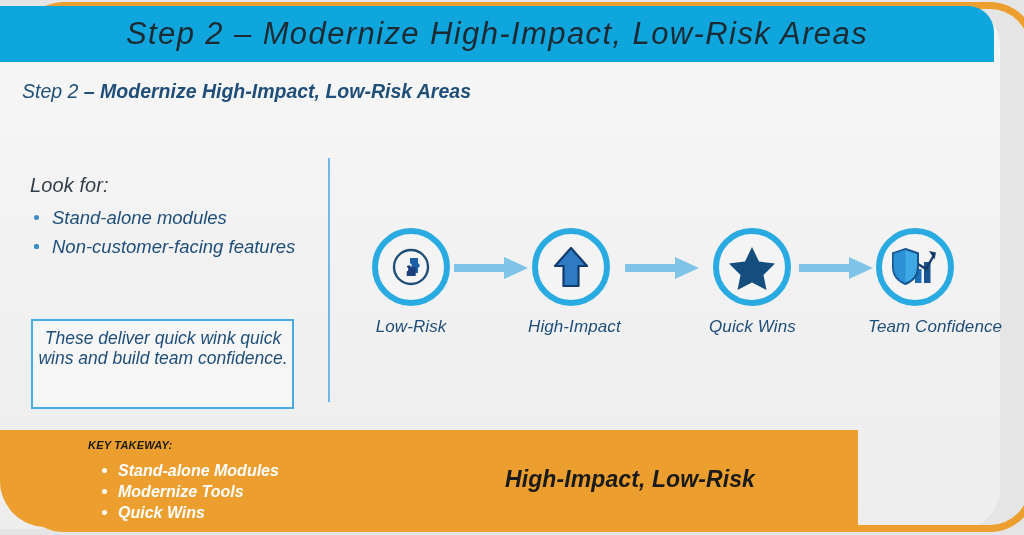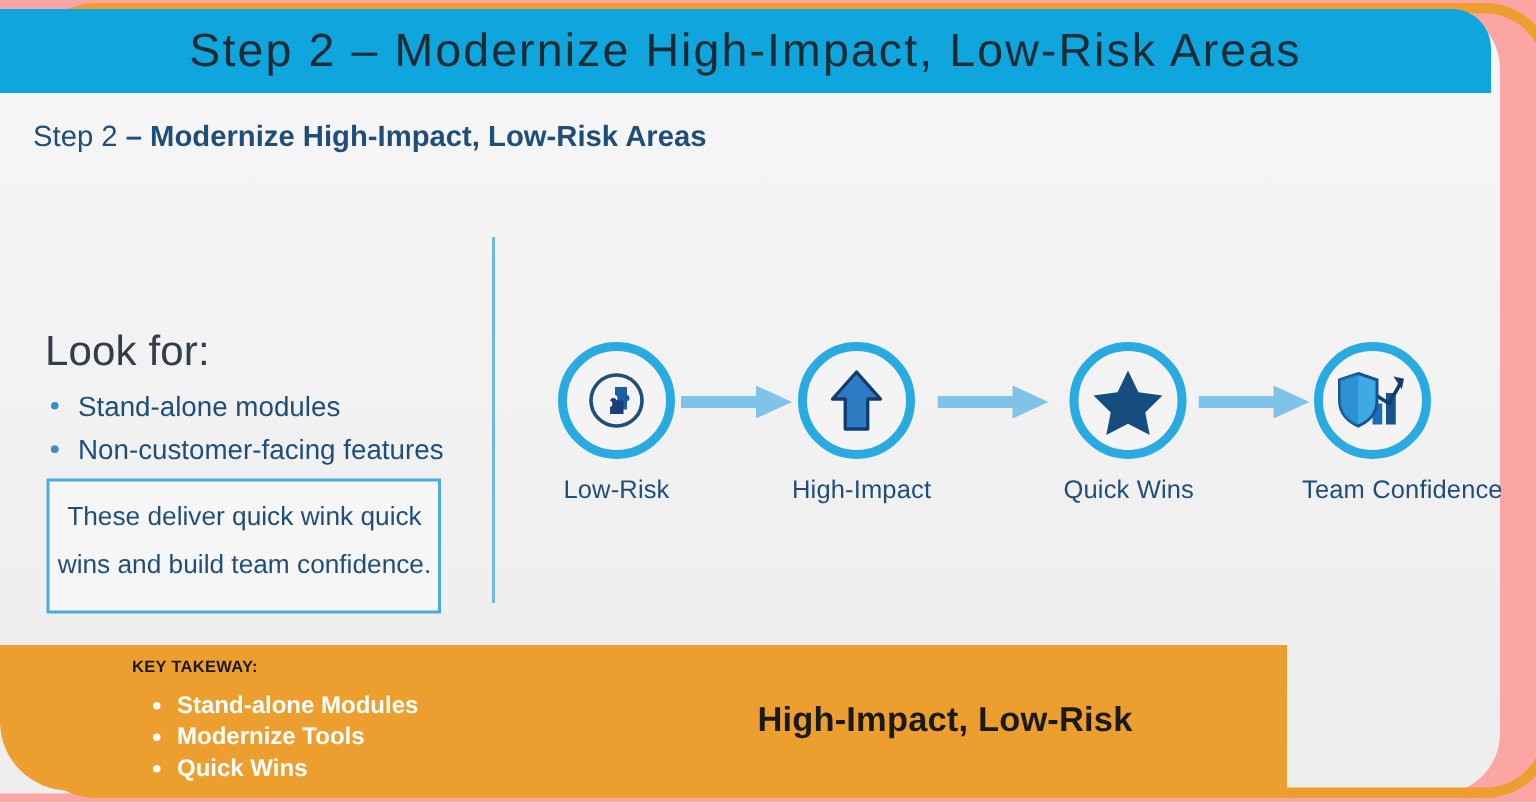--- a/index.html
+++ b/index.html
@@ -11,21 +11,22 @@
     overflow: hidden;
     background: #ffffff;
     font-family: "Liberation Sans", sans-serif;
   }
 
   
   #slide {
     position: relative;
     width: 1024px;
     height: 535px;
-    background: #fca5a5;
+    background: #e5e5e5;
+    font-style: italic;
   }
 
   
   .orange-frame {
     position: absolute;
     left: 18px;
     top: 2px;
     width: 1018px;          
     height: 530px;
     border: 7px solid #EC9F2E;
@@ -108,25 +109,24 @@
 
   
   .left-col {
     position: absolute;
     left: 30px;
     top: 174px;
     width: 290px;
     z-index: 4;
   }
   .look-for {
-    font-size: 28px;
+    font-size: 20px;
     color: #333e48;
     margin-bottom: 6px;
     letter-spacing: 0.1px;
-    margin-top: 44px;
   }
   ul.look-list { list-style: none; }
   ul.look-list li {
     font-size: 18.5px;
     color: #1F4E79;
     line-height: 29px;
     position: relative;
     padding-left: 22px;
     white-space: nowrap;
   }
@@ -150,21 +150,21 @@
     border: 2px solid #49ABE0;
     background: #f6f6f6;
     z-index: 4;
   }
   .callout-text {
     position: absolute;
     left: -4px;
     top: 7px;
     width: 268px;
     font-size: 17.5px;
-    line-height: 32px;
+    line-height: 20px;
     color: #1F4E79;
     text-align: center;
   }
 
   
   .flow {
     position: absolute;
     left: 352px;
     top: 228px;
     width: 640px;

